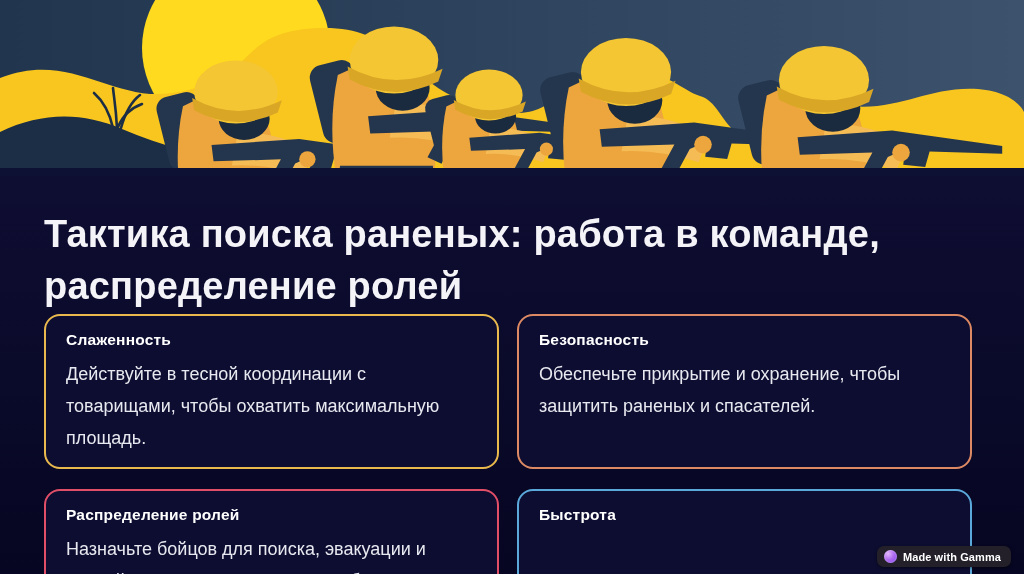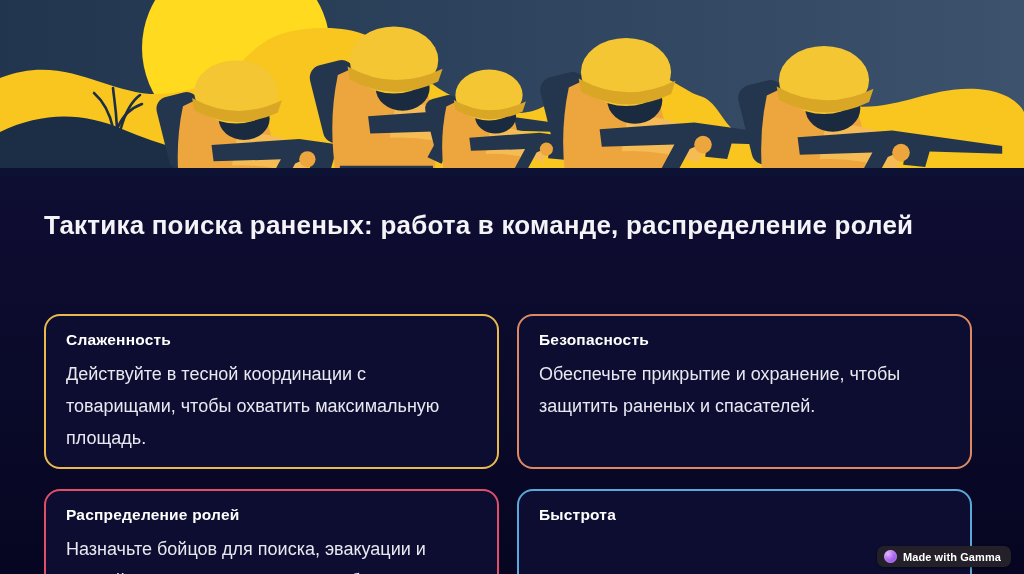--- a/index.html
+++ b/index.html
@@ -16,21 +16,21 @@
     position:absolute;top:0;left:0;width:1024px;height:176px;
     display:block;
   }
   
   .title-wrap{
     position:absolute;top:176px;left:0;width:1024px;
     padding:32px 44px 0 44px;
   }
   h1.slide-title{
     margin:0;
-    font-size:26px;line-height:1.37;font-weight:600;
+    font-size:38px;line-height:1.37;font-weight:600;
     letter-spacing:.2px;
     color:var(--title-color);
   }
   
   .cards{
     position:absolute;top:314px;left:44px;right:52px;
     display:grid;
     grid-template-columns:1fr 1fr;
     column-gap:18px;row-gap:20px;
   }

